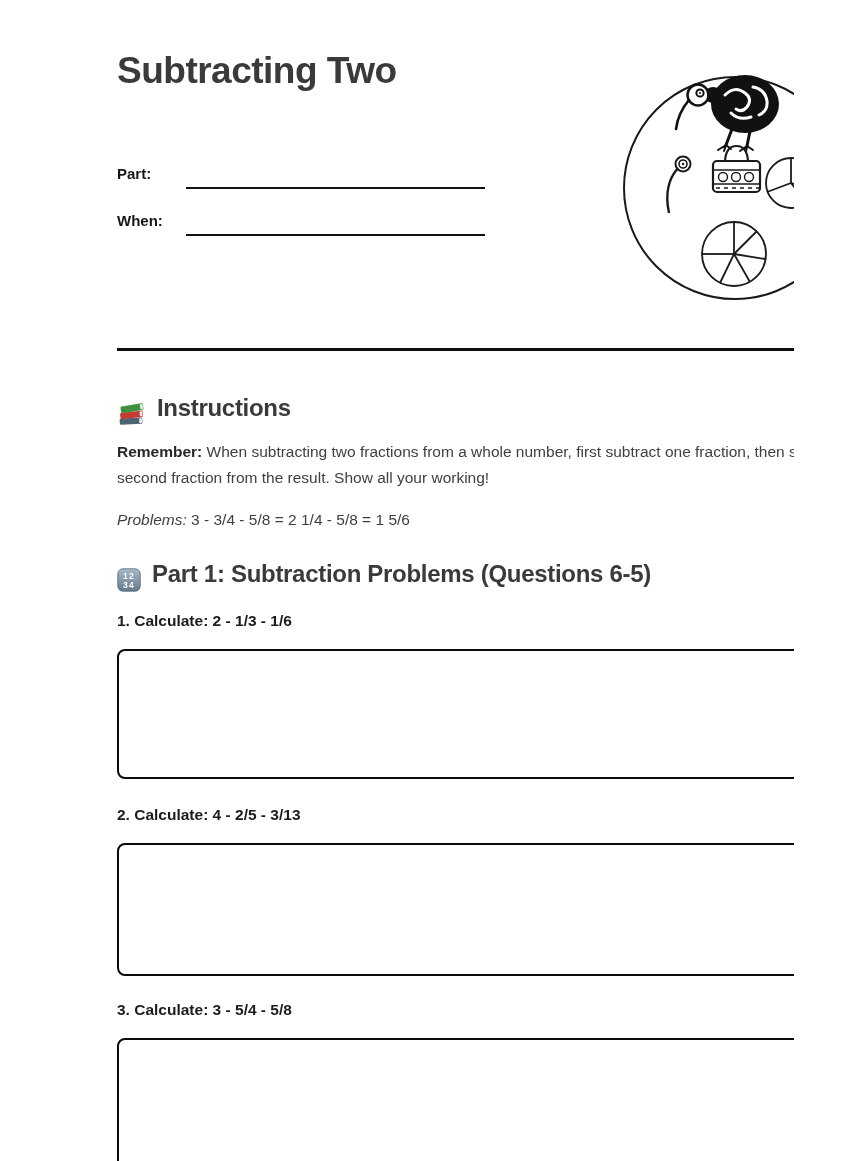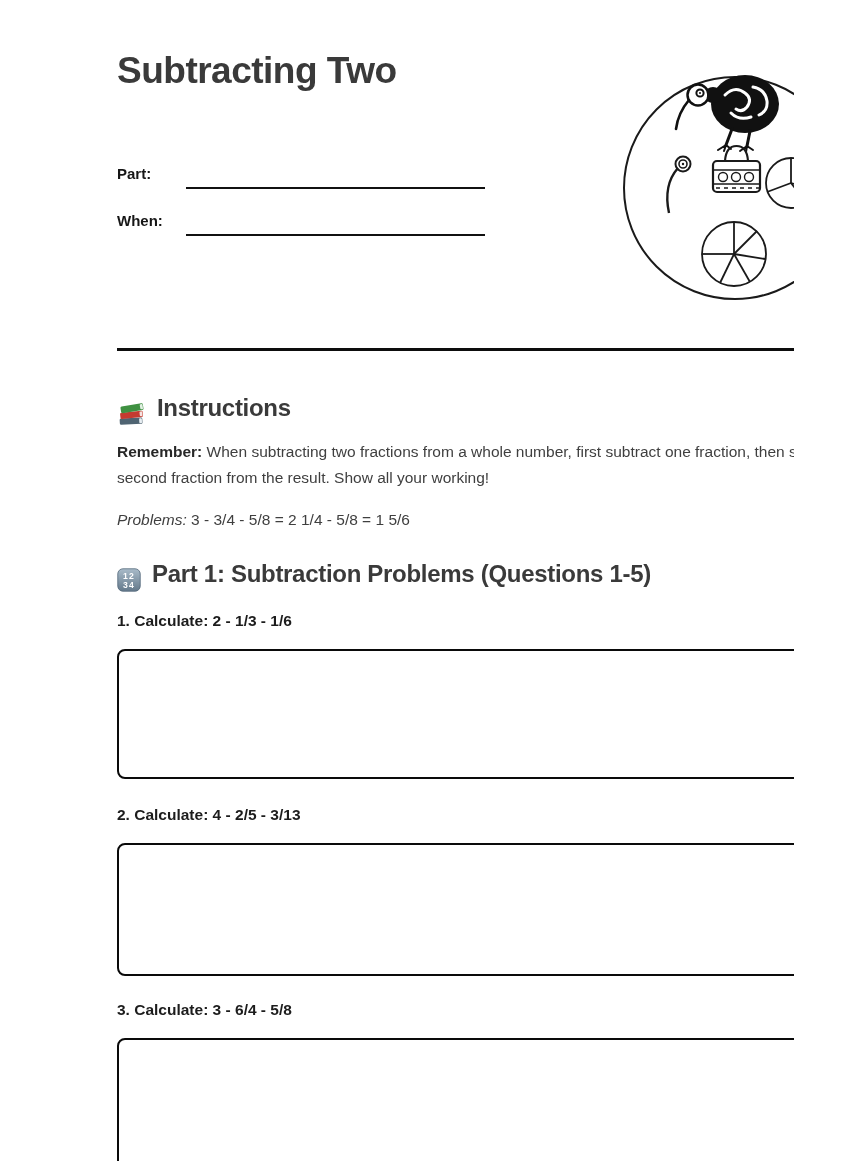--- a/index.html
+++ b/index.html
@@ -221,25 +221,25 @@
           <linearGradient id="numGrad" x1="0" y1="0" x2="0" y2="1">
             <stop offset="0" stop-color="#a9bbc9"></stop>
             <stop offset="1" stop-color="#64798b"></stop>
           </linearGradient>
         </defs>
         <rect x="1" y="1" width="30" height="30" rx="7" fill="url(#numGrad)" stroke="#4e6375" stroke-width="1"></rect>
         <text x="16" y="14.5" text-anchor="middle" font-size="11.5" font-weight="bold" fill="#ffffff" letter-spacing="1.5">12</text>
         <text x="16" y="27" text-anchor="middle" font-size="11.5" font-weight="bold" fill="#ffffff" letter-spacing="1.5">34</text>
       </svg>
     </span>
-    <span>Part 1: Subtraction Problems (Questions 1-5)</span>
+    <span>Part 1: Subtraction Problems (Questions 6-5)</span>
   </div>
 
   <div class="q-label q1-label">1. Calculate: 2 - 1/3 - 1/6</div>
   <div class="answer-box q1-box"></div>
 
   <div class="q-label q2-label">2. Calculate: 4 - 2/5 - 3/13</div>
   <div class="answer-box q2-box"></div>
 
-  <div class="q-label q3-label">3. Calculate: 3 - 6/4 - 5/8</div>
+  <div class="q-label q3-label">3. Calculate: 3 - 5/4 - 5/8</div>
   <div class="answer-box q3-box"></div>
 
 </div>
 
 </body></html>

